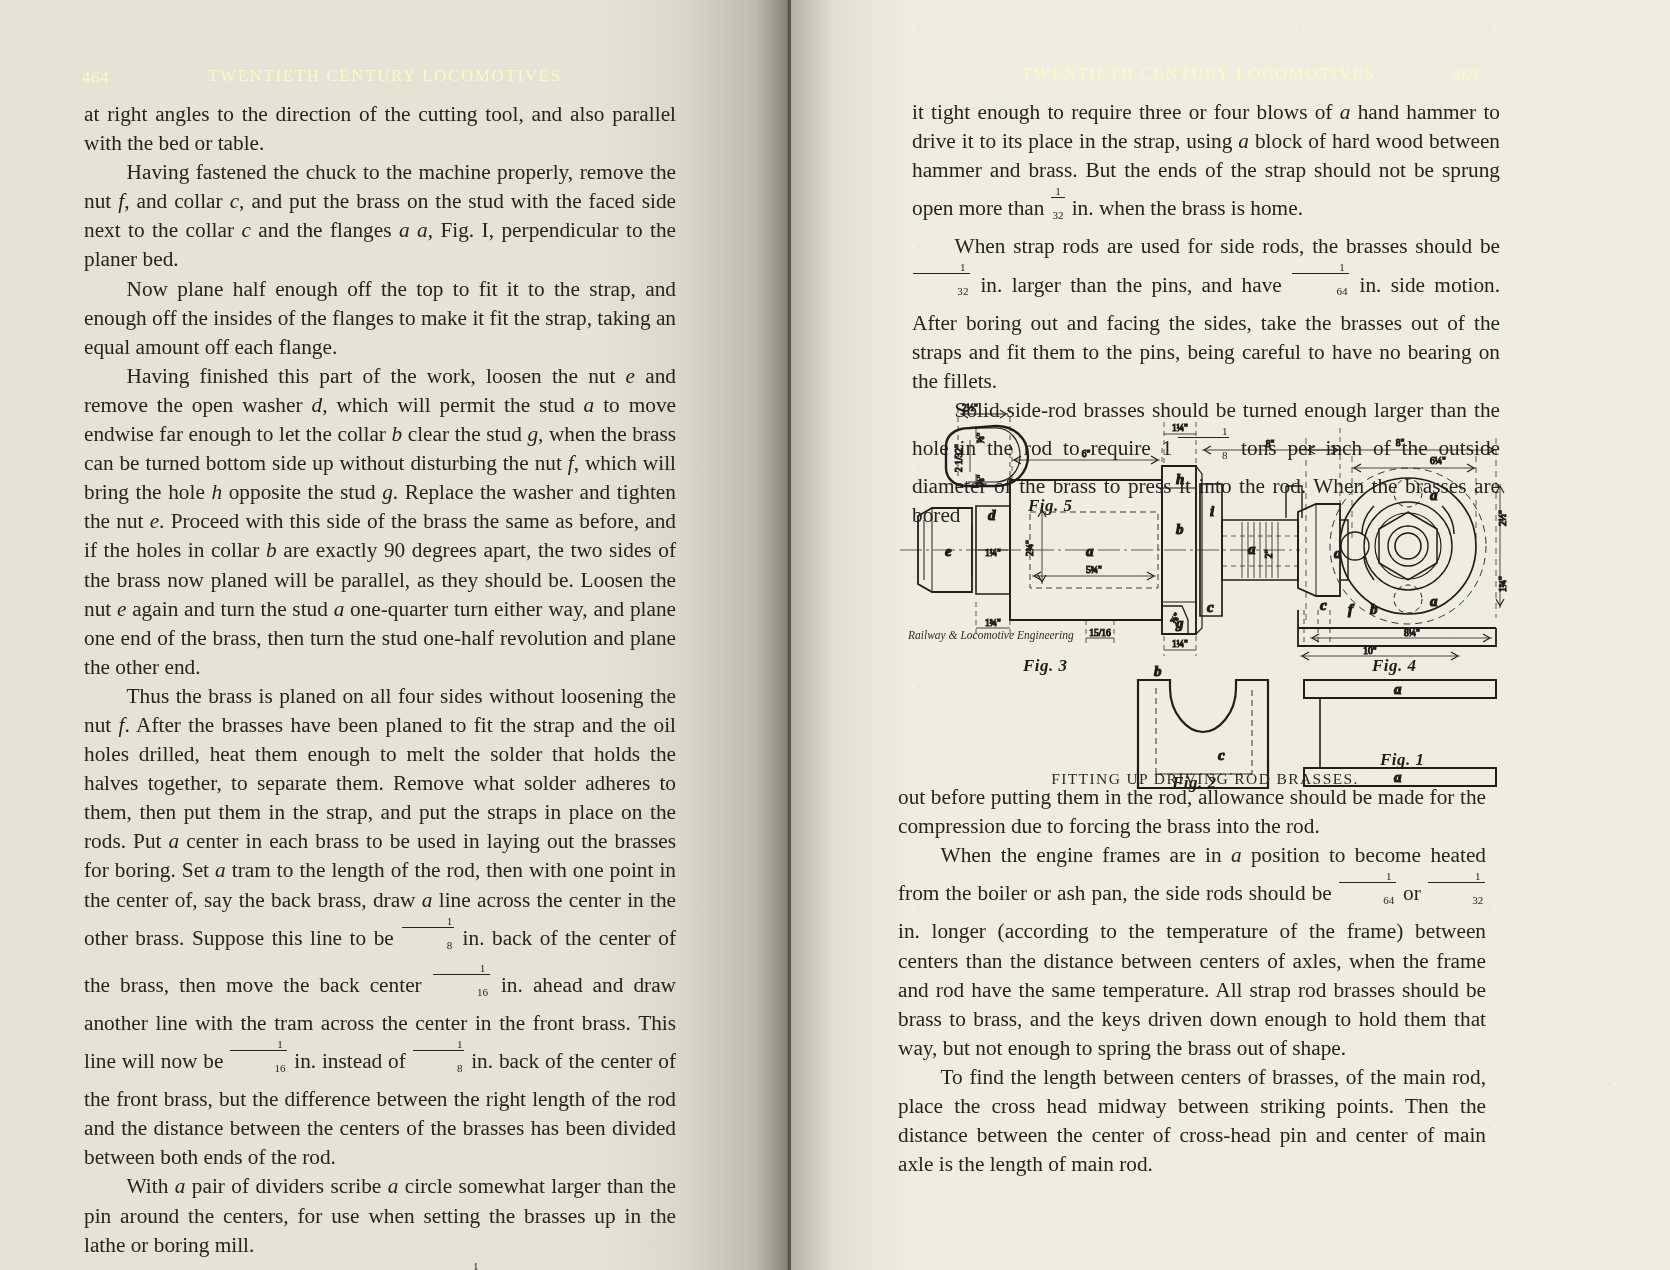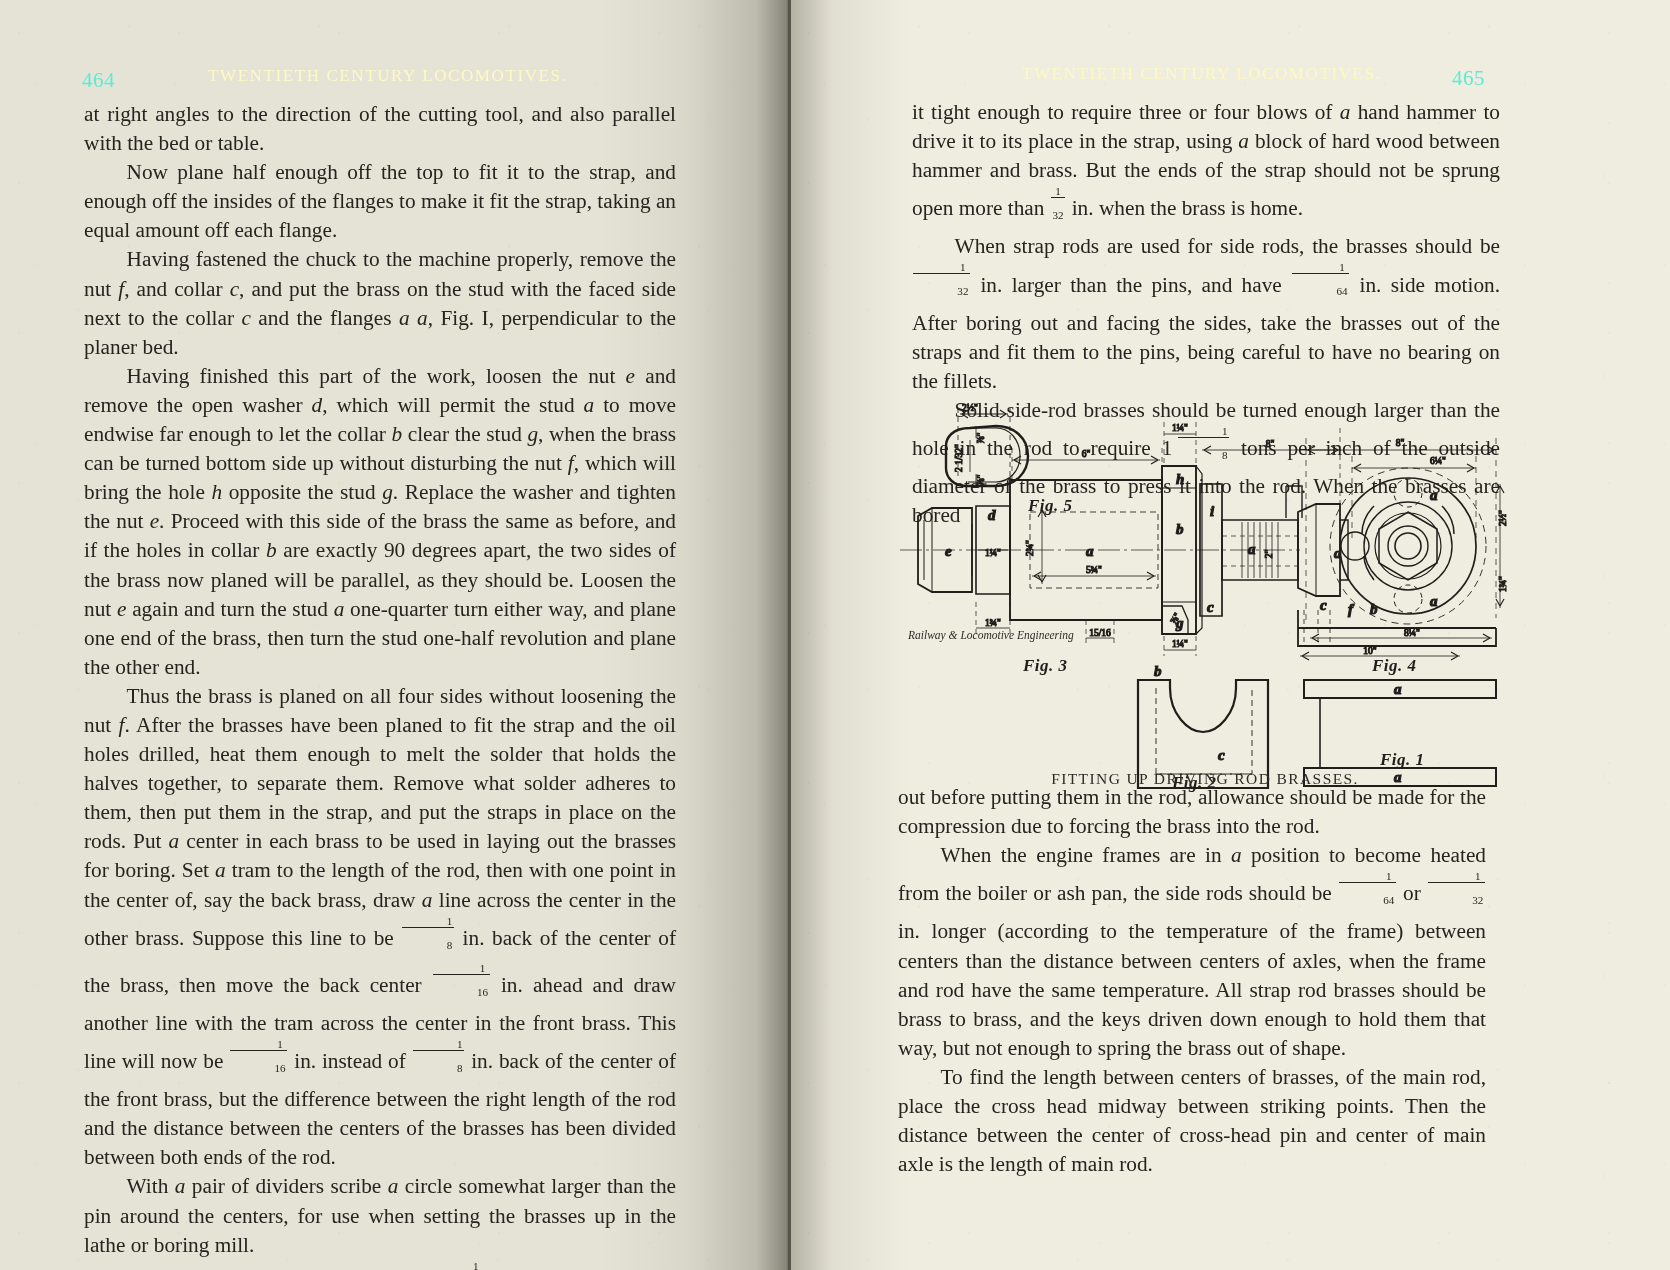--- a/index.html
+++ b/index.html
@@ -82,22 +82,22 @@
   .runhead {
     position: absolute;
     font-family: "Liberation Serif", "DejaVu Serif", serif;
     font-size: 17px;
     letter-spacing: 1.6px;
     color: #fef9c3;
     white-space: nowrap;
   }
   .folio {
     position: absolute;
-    font-size: 21px;
-    color: #5eead4;
+    font-size: 17px;
+    color: #fef9c3;
     letter-spacing: .5px;
   }
   .col {
     position: absolute;
     font-size: 21.3px;
     line-height: 29.1px;
     color: #25241f;
     text-align: justify;
     text-justify: inter-word;
   }
@@ -173,22 +173,22 @@
   <div class="right-glow"></div>
 
   <div class="folio" style="left:82px; top:68px;">464</div>
   <div class="runhead" style="left:208px; top:66px;">TWENTIETH CENTURY LOCOMOTIVES.</div>
 
   <div class="runhead" style="left:1022px; top:64px;">TWENTIETH CENTURY LOCOMOTIVES.</div>
   <div class="folio" style="left:1452px; top:66px;">465</div>
 
   <div class="col" id="left-col" style="left:84px; top:100px; width:592px;">
       <p class="">at right angles to the direction of the cutting tool, and also parallel with the bed or table.</p>
+      <p class="ind">Having fastened the chuck to the machine properly, remove the nut <i>f</i>, and collar <i>c</i>, and put the brass on the stud with the faced side next to the collar <i>c</i> and the flanges <i>a</i> <i>a</i>, Fig. I, perpendicular to the planer bed.</p>
       <p class="ind">Now plane half enough off the top to fit it to the strap, and enough off the insides of the flanges to make it fit the strap, taking an equal amount off each flange.</p>
-      <p class="ind">Having fastened the chuck to the machine properly, remove the nut <i>f</i>, and collar <i>c</i>, and put the brass on the stud with the faced side next to the collar <i>c</i> and the flanges <i>a</i> <i>a</i>, Fig. I, perpendicular to the planer bed.</p>
       <p class="ind">Having finished this part of the work, loosen the nut <i>e</i> and remove the open washer <i>d</i>, which will permit the stud <i>a</i> to move endwise far enough to let the collar <i>b</i> clear the stud <i>g</i>, when the brass can be turned bottom side up without disturbing the nut <i>f</i>, which will bring the hole <i>h</i> opposite the stud <i>g</i>. Replace the washer and tighten the nut <i>e</i>. Proceed with this side of the brass the same as before, and if the holes in collar <i>b</i> are exactly 90 degrees apart, the two sides of the brass now planed will be parallel, as they should be. Loosen the nut <i>e</i> again and turn the stud <i>a</i> one-quarter turn either way, and plane one end of the brass, then turn the stud one-half revolution and plane the other end.</p>
       <p class="ind">Thus the brass is planed on all four sides without loosening the nut <i>f</i>. After the brasses have been planed to fit the strap and the oil holes drilled, heat them enough to melt the solder that holds the halves together, to separate them. Remove what solder adheres to them, then put them in the strap, and put the straps in place on the rods. Put <i>a</i> center in each brass to be used in laying out the brasses for boring. Set <i>a</i> tram to the length of the rod, then with one point in the center of, say the back brass, draw <i>a</i> line across the center in the other brass. Suppose this line to be <span class="frac"><span class="n">1</span><span class="d">8</span></span> in. back of the center of the brass, then move the back center <span class="frac"><span class="n">1</span><span class="d">16</span></span> in. ahead and draw another line with the tram across the center in the front brass. This line will now be <span class="frac"><span class="n">1</span><span class="d">16</span></span> in. instead of <span class="frac"><span class="n">1</span><span class="d">8</span></span> in. back of the center of the front brass, but the difference between the right length of the rod and the distance between the centers of the brasses has been divided between both ends of the rod.</p>
       <p class="ind">With <i>a</i> pair of dividers scribe <i>a</i> circle somewhat larger than the pin around the centers, for use when setting the brasses up in the lathe or boring mill.</p>
       <p class="ind">Main-rod brasses should be bored <span class="frac"><span class="n">1</span><span class="d">64</span></span> in. larger than the pin and given <span class="frac"><span class="n">1</span><span class="d">64</span></span> in. lateral or side motion, being careful to have the flanges the same thickness on each side of the strap. To prevent the brasses wearing themselves loose in the strap, they should fit</p>
     </div>
 
   <div class="col" id="right-col-top" style="left:898px; top:98px; width:588px;margin-left:14px;">
       <p class="">it tight enough to require three or four blows of <i>a</i> hand hammer to drive it to its place in the strap, using <i>a</i> block of hard wood between hammer and brass. But the ends of the strap should not be sprung open more than <span class="frac"><span class="n">1</span><span class="d">32</span></span> in. when the brass is home.</p>
       <p class="ind">When strap rods are used for side rods, the brasses should be <span class="frac"><span class="n">1</span><span class="d">32</span></span> in. larger than the pins, and have <span class="frac"><span class="n">1</span><span class="d">64</span></span> in. side motion. After boring out and facing the sides, take the brasses out of the straps and fit them to the pins, being careful to have no bearing on the fillets.</p>
       <p class="ind">Solid side-rod brasses should be turned enough larger than the hole in the rod to require 1 <span class="frac"><span class="n">1</span><span class="d">8</span></span> tons per inch of the outside diameter of the brass to press it into the rod. When the brasses are bored</p>

